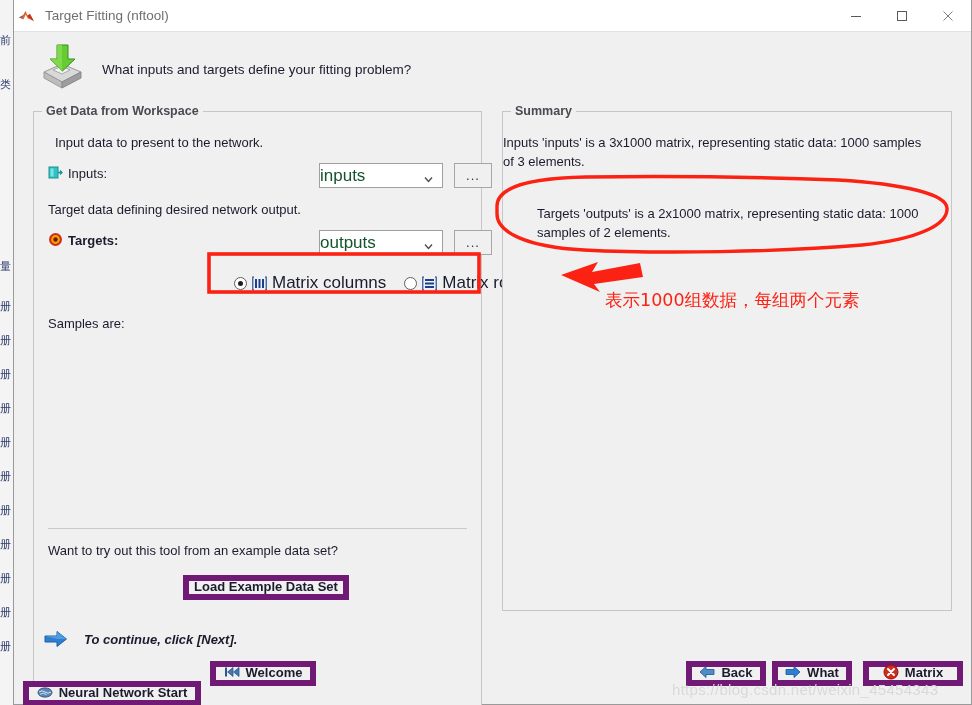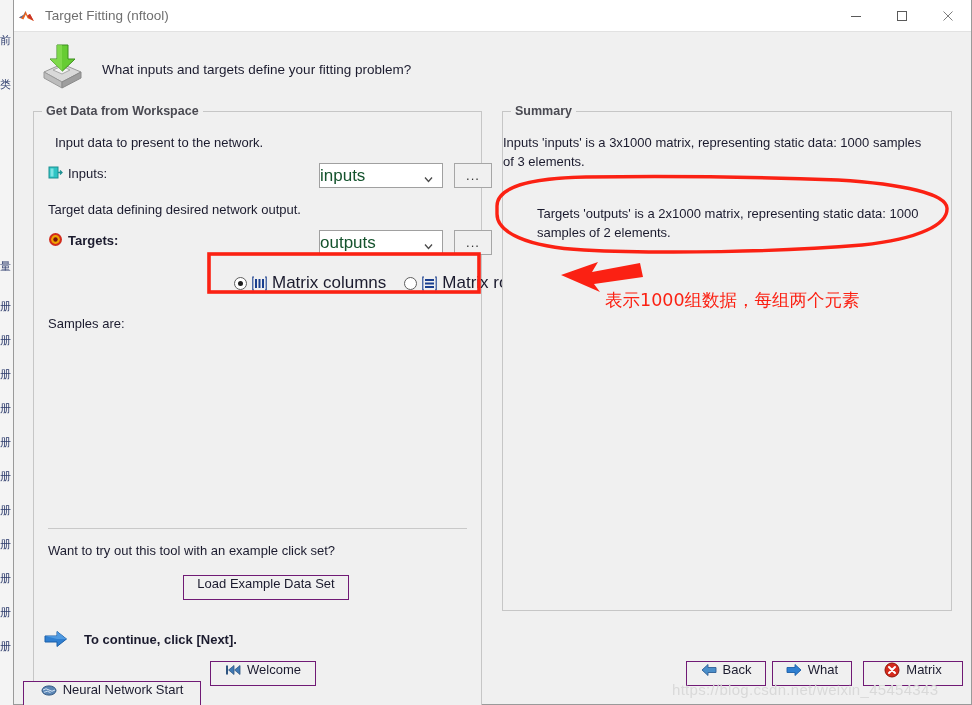--- a/index.html
+++ b/index.html
@@ -209,28 +209,29 @@
   
   .hsep {
     position: absolute;
     height: 1px;
     background: #c9c9c9;
   }
 
   .push-btn {
     position: absolute;
     background: #f0f0f0;
-    border: 1px solid #701a75;
+    border: 6px solid #701a75;
     box-sizing: border-box;
     display: flex;
-    align-items: flex-start;
+    align-items: flex-end;
     justify-content: center;
     font-size: 13px;
     color: #1b1b2e;
     white-space: nowrap;
+    font-weight: bold;
   }
   .push-btn .btn-ico {
     width: 16px; height: 16px;
     margin-right: 6px;
     position: relative;
     flex: 0 0 auto;
   }
 
   
   .summary-par {
@@ -239,21 +240,21 @@
     line-height: 19px;
     color: #1b1b2e;
     width: 420px;
   }
 
   
   #footer-hint {
     position: absolute;
     left: 0; top: 620px;
     width: 957px; height: 38px;
-    display: flex; align-items: center;
+    display: flex; align-items: center; font-style: italic;
   }
   #footer-hint .hint-arrow { margin-left: 30px; width: 24px; height: 18px; position: relative;}
   #footer-hint .hint-text {
     margin-left: 16px;
     font-size: 13px;
     font-weight: bold;
     color: #1b1b2e;
   }
 
   
@@ -420,21 +421,21 @@
               <rect x="3" y="6.5" width="9" height="2" fill="#1a3f8f"></rect>
               <rect x="3" y="10" width="9" height="2" fill="#1a3f8f"></rect>
             </svg>
           </span>
           <span class="radio-label">Matrix rows</span>
         </div>
       </div>
 
       <div class="hsep" style="left:14px; top:416px; width:419px;"></div>
 
-      <div class="label-line" style="left:14px; top:431px;">Want to try out this tool with an example click set?</div>
+      <div class="label-line" style="left:14px; top:431px;">Want to try out this tool from an example data set?</div>
 
       <div class="push-btn" style="left:149px; top:463px; width:166px; height:25px;">
         <span>Load Example Data Set</span>
       </div>
     </div>
 
     <div class="groupbox" id="gb-summary">
       <div class="gb-title">Summary</div>
       <div class="summary-par" style="left:0; top:21px;">Inputs 'inputs' is a 3x1000 matrix, representing static data: 1000 samples of 3 elements.</div>
       <div class="summary-par" style="left:14px; top:92px;margin-left:20px;">Targets 'outputs' is a 2x1000 matrix, representing static data: 1000 samples of 2 elements.</div>

